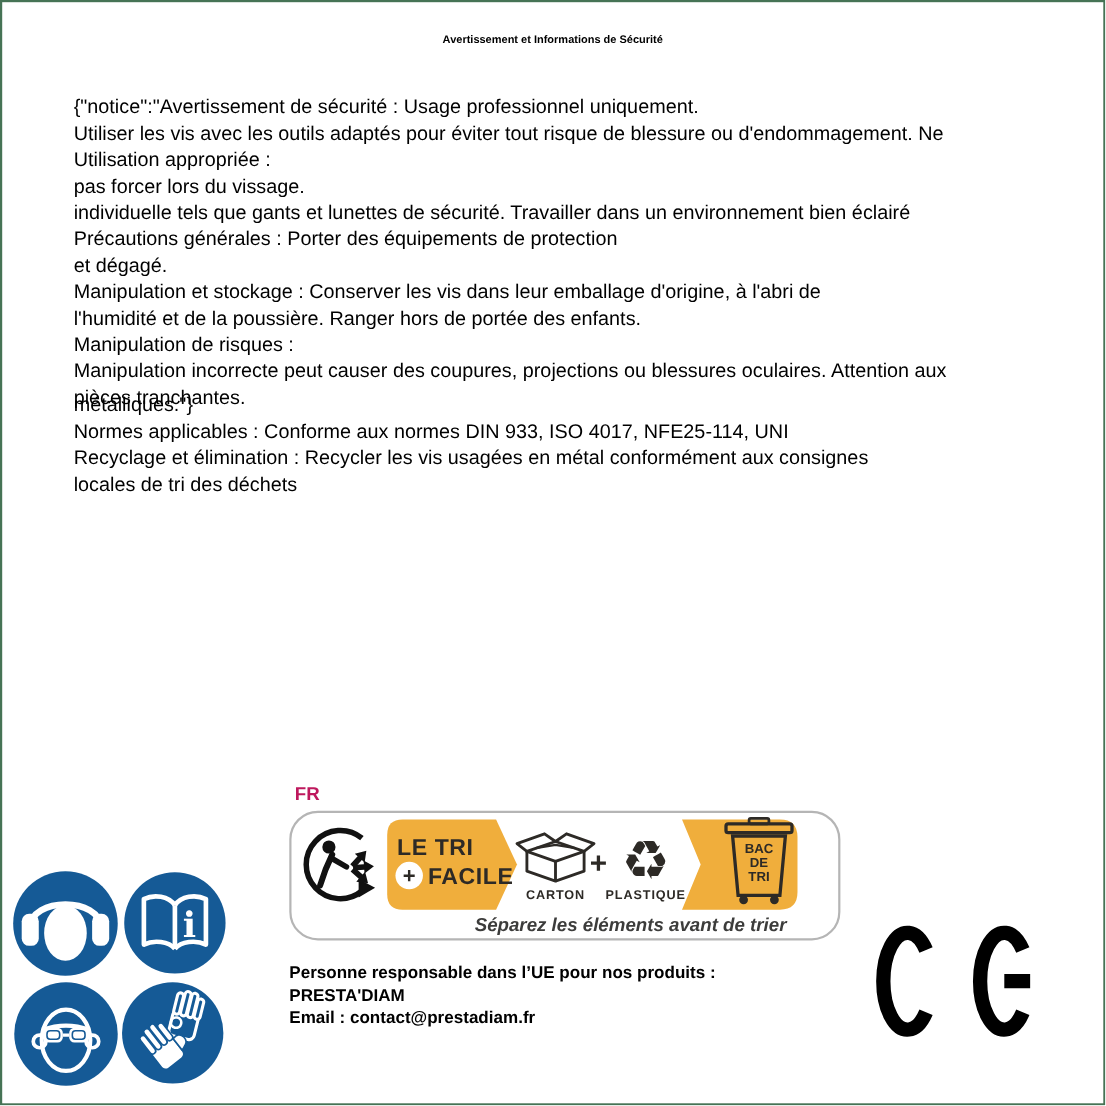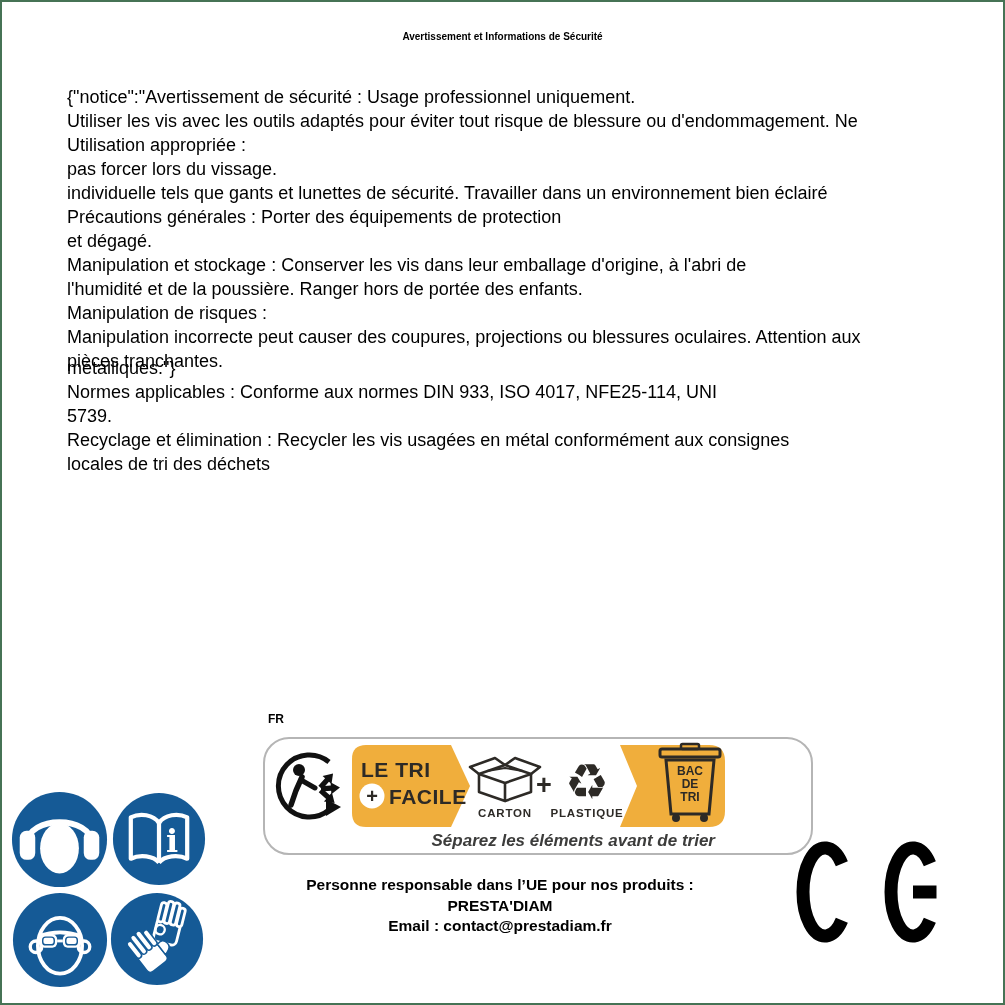--- a/index.html
+++ b/index.html
@@ -4,25 +4,25 @@
 <style>
   html,body{margin:0;padding:0;background:#fff;}
   .page{position:relative;width:1005px;height:1005px;background:#fff;overflow:hidden;
         font-family:"Liberation Sans","DejaVu Sans",sans-serif;color:#000;}
   .frame{position:absolute;inset:0;border:2px solid #467355;pointer-events:none;z-index:50;}
   .title{position:absolute;top:31px;left:0;right:0;text-align:center;
          font-size:10px;font-weight:bold;}
   .body-text{position:absolute;left:67px;top:85px;font-size:18px;line-height:24px;white-space:nowrap;}
   .line{height:24px;}
   .line-overlap{margin-top:-17px;}
-  .fr-tag{position:absolute;left:268px;top:712px;font-size:12px;font-weight:bold;color:#000000;}
-  .tri-box{position:absolute;left:263px;top:737px;width:550px;height:118px;box-sizing:border-box;
+  .fr-tag{position:absolute;left:268px;top:712px;font-size:17px;font-weight:bold;color:#be185d;}
+  .tri-box{position:absolute;left:263px;top:737px;width:501px;height:118px;box-sizing:border-box;
            background:#fff;border:2px solid #B5B5B5;border-radius:26px;}
   .tri-svg{position:absolute;inset:0;width:470px;height:114px;}
-  .resp{position:absolute;left:263px;top:875px;width:474px;text-align:center;
+  .resp{position:absolute;left:263px;top:875px;width:474px;text-align:left;
         font-weight:bold;font-size:15.5px;line-height:20.5px;}
   .icon{position:absolute;}
   .i-ear{left:11px;top:791px;width:97px;height:97px;}
   .i-book{left:112px;top:792px;width:94px;height:94px;}
   .i-eye{left:12px;top:892px;width:96px;height:96px;}
   .i-glove{left:110px;top:892px;width:94px;height:94px;}
   .ce{position:absolute;left:795px;top:841px;width:150px;height:102px;}
   svg text{font-family:"Liberation Sans","DejaVu Sans",sans-serif;}
   .t-head{font-size:21px;font-weight:bold;fill:#2D2A26;letter-spacing:.5px;}
   .t-mat{font-size:11.5px;font-weight:bold;fill:#2D2A26;letter-spacing:.8px;text-anchor:middle;}
@@ -44,21 +44,20 @@
     <div class="line">individuelle tels que gants et lunettes de sécurité. Travailler dans un environnement bien éclairé</div>
     <div class="line">Précautions générales : Porter des équipements de protection</div>
     <div class="line">et dégagé.</div>
     <div class="line">Manipulation et stockage : Conserver les vis dans leur emballage d'origine, à l'abri de</div>
     <div class="line">l'humidité et de la poussière. Ranger hors de portée des enfants.</div>
     <div class="line">Manipulation de risques :</div>
     <div class="line">Manipulation incorrecte peut causer des coupures, projections ou blessures oculaires. Attention aux</div>
     <div class="line">pièces tranchantes.</div>
     <div class="line line-overlap">métalliques."}</div>
     <div class="line">Normes applicables : Conforme aux normes DIN 933, ISO 4017, NFE25-114, UNI</div>
-    <div class="line">5739.</div>
     <div class="line">Recyclage et élimination : Recycler les vis usagées en métal conformément aux consignes</div>
     <div class="line">locales de tri des déchets</div>
   </div>
 
   <svg class="icon i-ear" viewBox="0 0 100 100">
     <circle cx="50" cy="50" r="49" fill="#155A96"></circle>
     <path d="M17,54 C17,25 83,25 83,54" stroke="#fff" stroke-width="6" fill="none"></path>
     <rect x="9" y="41" width="16" height="30" rx="7" fill="#fff"></rect>
     <rect x="75" y="41" width="16" height="30" rx="7" fill="#fff"></rect>
     <ellipse cx="50" cy="59" rx="20" ry="26" fill="#fff"></ellipse>

